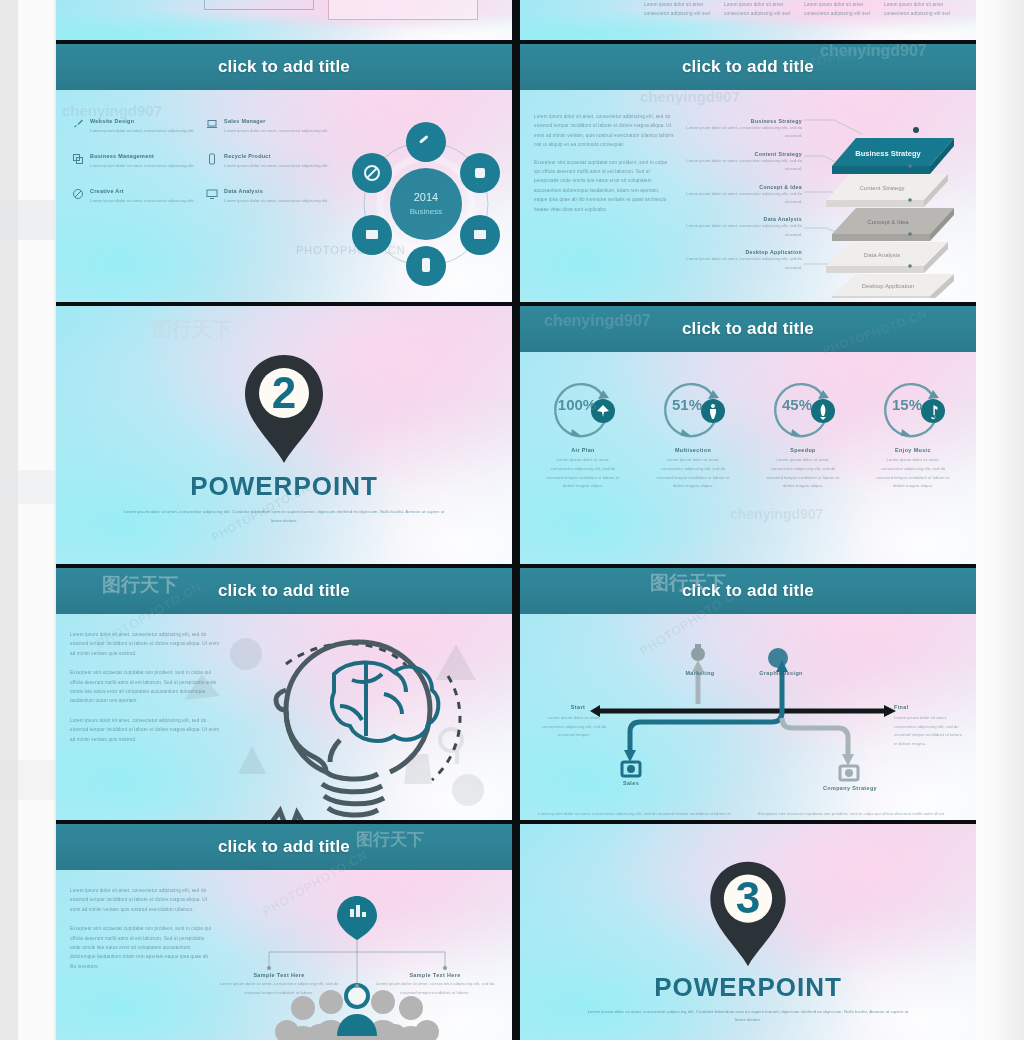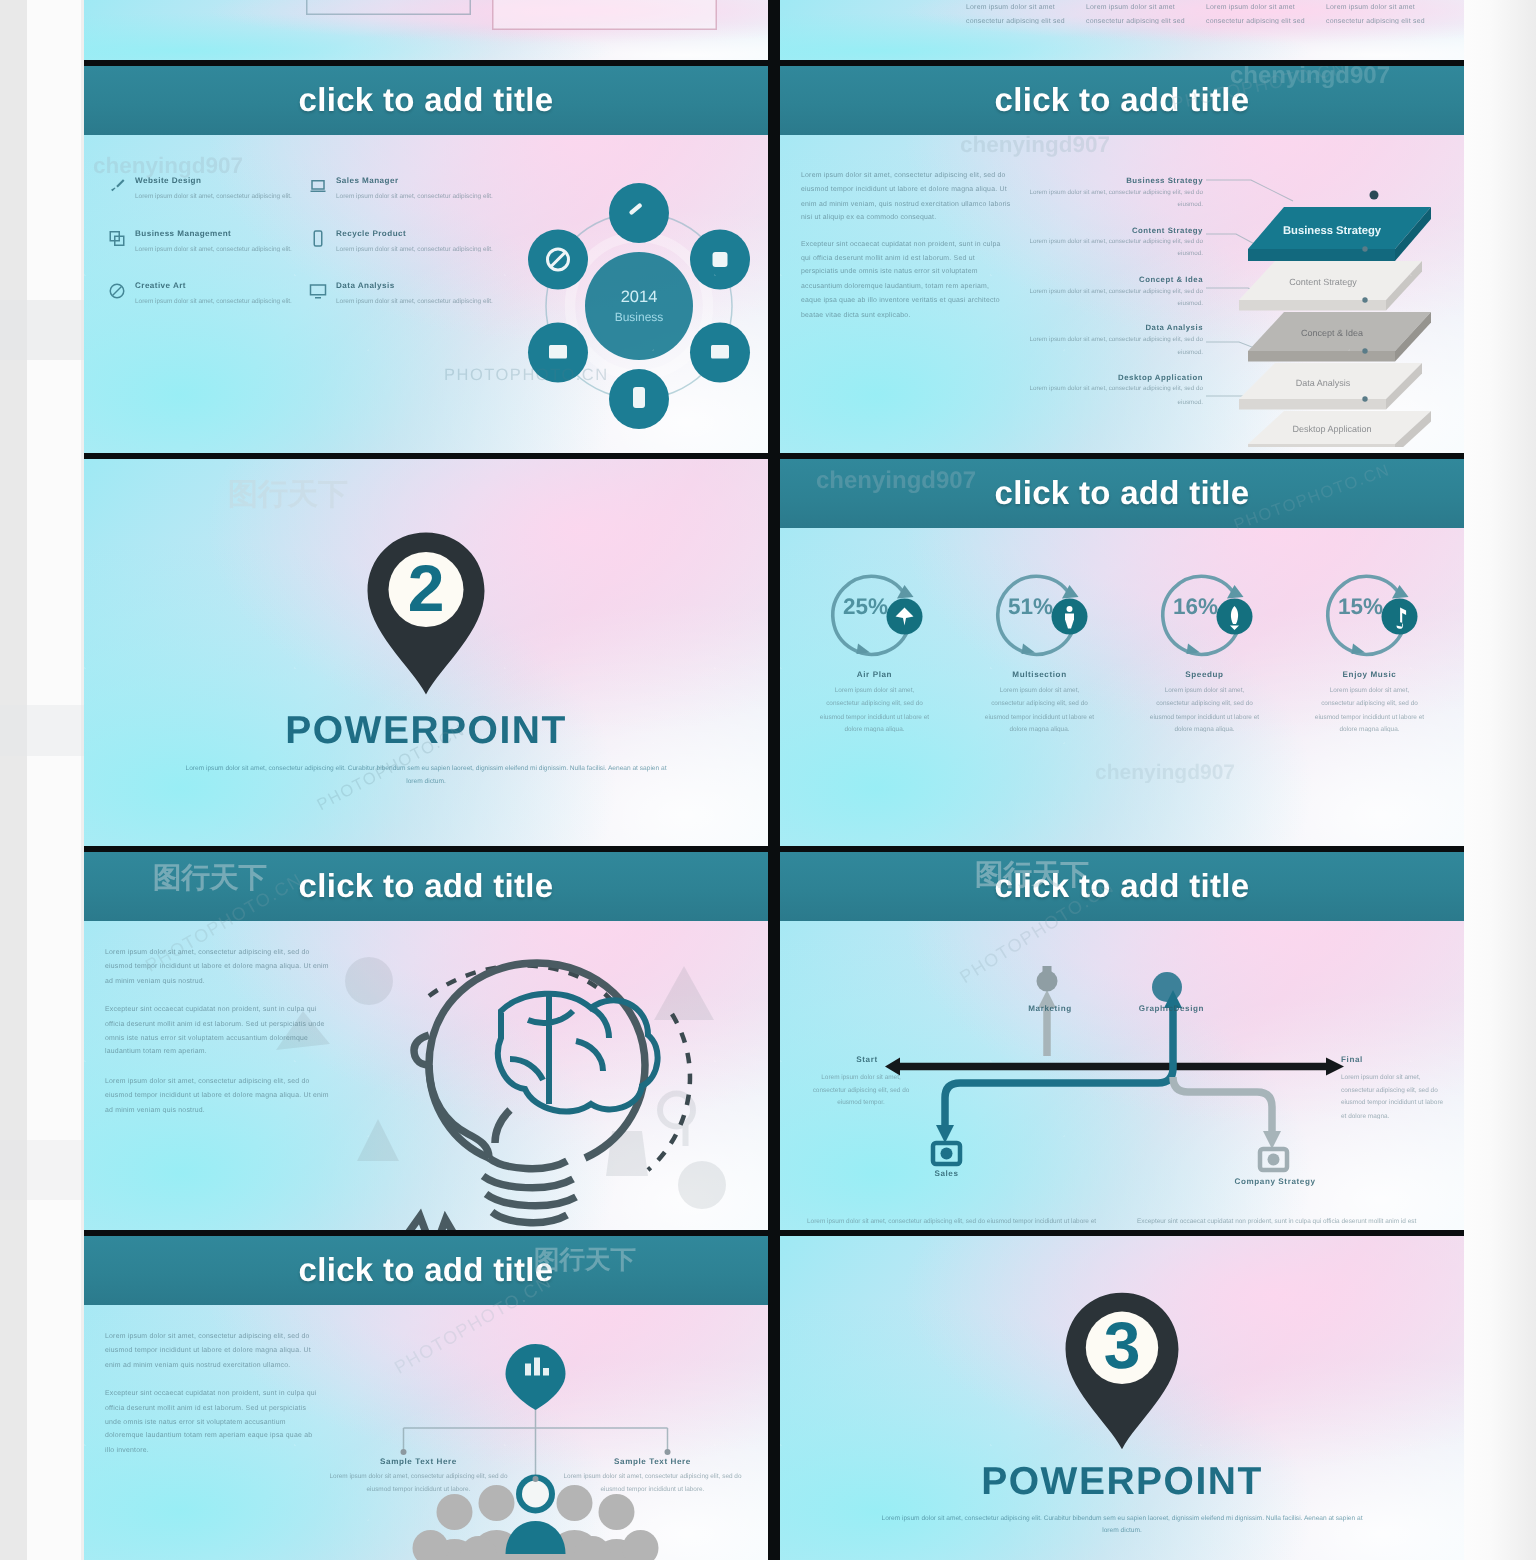--- a/index.html
+++ b/index.html
@@ -43,21 +43,21 @@
   .slide + .slide{ margin-left:8px; }
   .row + .row{ }
 
   .hdr{
     height:46px; width:100%;
     background:linear-gradient(180deg,#31889b 0%,#2e8294 55%,#2b7a8c 100%);
     display:flex; align-items:center; justify-content:center;
     position:relative; z-index:4;
   }
   .hdr .t{
-    color:#ffffff; font-size:22px; font-weight:bold; letter-spacing:.2px;
+    color:#ffffff; font-size:17px; font-weight:bold; letter-spacing:.2px;
     text-shadow:0 1px 2px rgba(0,0,0,.18);
     text-align:right;
   }
   .body{ position:relative; width:100%; height:calc(100% - 46px); }
 
   
   .para{ color:#4a6f7c; opacity:.62; font-size:4.6px; line-height:2.05; letter-spacing:.15px;}
 
   
   .s1wrap{ display:flex; height:100%; padding:18px 12px 10px 16px; }
@@ -418,21 +418,21 @@
             <div class="g">
               <svg viewBox="0 0 74 66" style="width:74px;height:66px;">
                 <path d="M57 20a26 26 0 1 0 3 22" fill="none" stroke="#5d97a5" stroke-width="2.4" opacity=".9"></path>
                 <polygon points="57,14 63,22 52,23" fill="#5d97a5"></polygon>
                   <polygon points="26,53 34,59 25,60" fill="#5d97a5"></polygon>
                 <circle cx="57" cy="35" r="12" fill="#14707f"></circle>
                 <g fill="#ffffff">
                     <path d="M57 29l6 6-5 1-1 5-1-5-5-1z"></path>
                   </g>
               </svg>
-              <span class="pc">25%</span>
+              <span class="pc">100%</span>
             </div>
             <h5>Air Plan</h5>
             <p>Lorem ipsum dolor sit amet, consectetur adipiscing elit, sed do eiusmod tempor incididunt ut labore et dolore magna aliqua.</p>
           </div>
           <div class="ring">
             <div class="g">
               <svg viewBox="0 0 74 66" style="width:74px;height:66px;">
                 <path d="M57 20a26 26 0 1 0 3 22" fill="none" stroke="#5d97a5" stroke-width="2.4" opacity=".9"></path>
                 <polygon points="57,14 63,22 52,23" fill="#5d97a5"></polygon>
                   <polygon points="26,53 34,59 25,60" fill="#5d97a5"></polygon>
@@ -452,21 +452,21 @@
               <svg viewBox="0 0 74 66" style="width:74px;height:66px;">
                 <path d="M57 20a26 26 0 1 0 3 22" fill="none" stroke="#5d97a5" stroke-width="2.4" opacity=".9"></path>
                 <polygon points="57,14 63,22 52,23" fill="#5d97a5"></polygon>
                   <polygon points="26,53 34,59 25,60" fill="#5d97a5"></polygon>
                 <circle cx="57" cy="35" r="12" fill="#14707f"></circle>
                 <g fill="#ffffff">
                     <path d="M57 28c3 3 3 8 1 12h-2c-2-4-2-9 1-12z"></path>
                     <path d="M54 41h6l-3 3z"></path>
                   </g>
               </svg>
-              <span class="pc">16%</span>
+              <span class="pc">45%</span>
             </div>
             <h5>Speedup</h5>
             <p>Lorem ipsum dolor sit amet, consectetur adipiscing elit, sed do eiusmod tempor incididunt ut labore et dolore magna aliqua.</p>
           </div>
           <div class="ring">
             <div class="g">
               <svg viewBox="0 0 74 66" style="width:74px;height:66px;">
                 <path d="M57 20a26 26 0 1 0 3 22" fill="none" stroke="#5d97a5" stroke-width="2.4" opacity=".9"></path>
                 <polygon points="57,14 63,22 52,23" fill="#5d97a5"></polygon>
                   <polygon points="26,53 34,59 25,60" fill="#5d97a5"></polygon>

